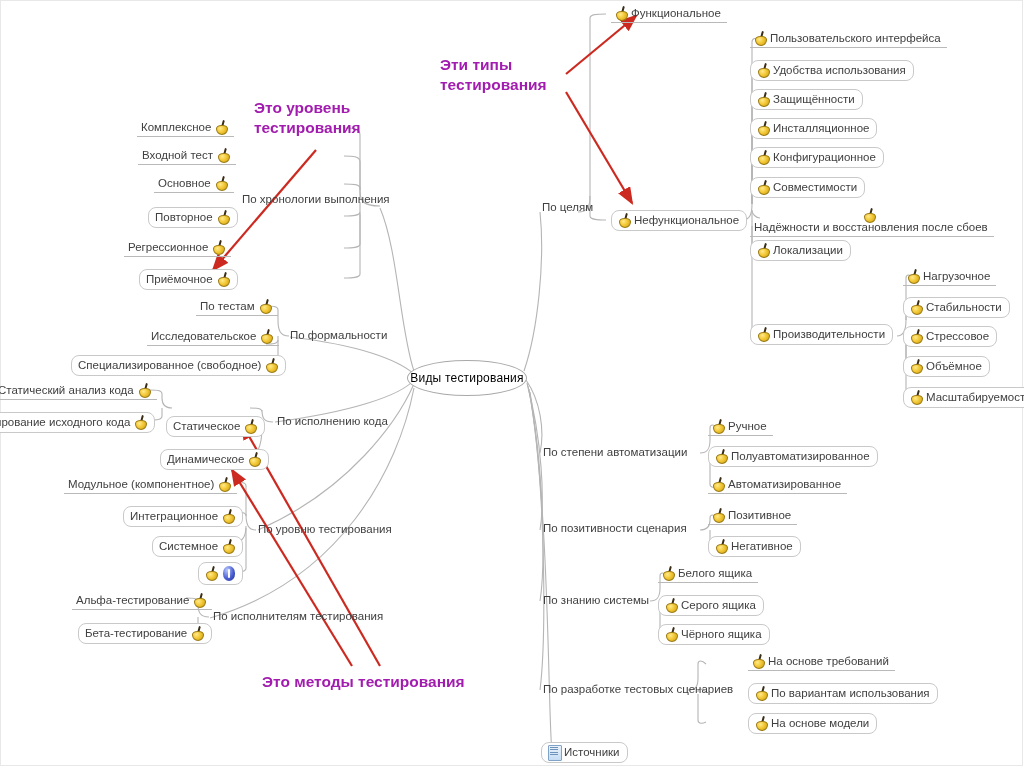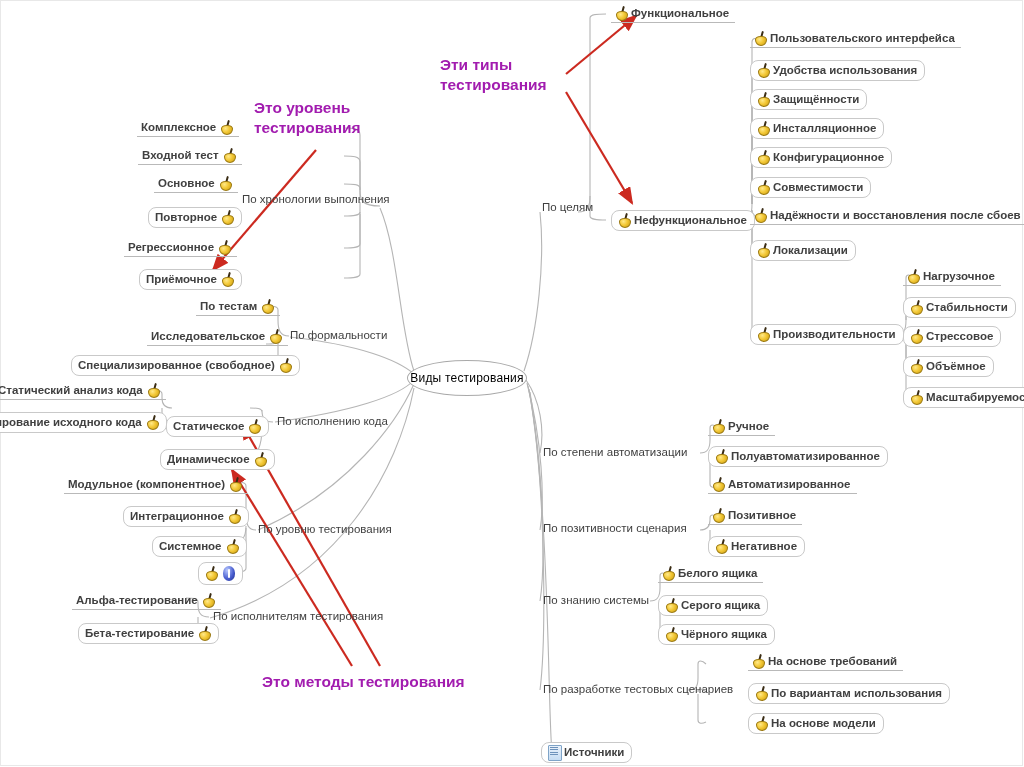--- a/index.html
+++ b/index.html
@@ -29,21 +29,20 @@
   }
   .node .lbl{display:inline-block;}
 
   
   .leaf{
     border:1px solid #c9c9c9;
     border-radius:8px;
     background:#ffffff;
     padding:2px 7px 3px 6px;
     box-shadow:none;
-    font-weight:bold;
   }
   .leaf.open{border:none;border-bottom:1px solid #b9b9b9;border-radius:0;background:transparent;padding:1px 6px 2px 4px;}
 
   
   .cat{
     border:none;background:transparent;
     font-size:11.5px;color:#404040;
     padding:1px 5px 2px 5px;
   }
 
@@ -352,21 +351,21 @@
     <span class="lbl">Инсталляционное</span>
   </div>
   <div class="node leaf" style="left:750px;top:147px;">
     <span class="ico"></span>
     <span class="lbl">Конфигурационное</span>
   </div>
   <div class="node leaf" style="left:750px;top:177px;">
     <span class="ico"></span>
     <span class="lbl">Совместимости</span>
   </div>
-  <div class="node leaf open" style="left:750px;top:207px;">
+  <div class="node leaf open" style="left:750px;top:207px;flex-direction:column;">
     <span class="ico"></span>
     <span class="lbl">Надёжности и восстановления после сбоев</span>
   </div>
   <div class="node leaf" style="left:750px;top:240px;">
     <span class="ico"></span>
     <span class="lbl">Локализации</span>
   </div>
 
   <div class="node leaf" style="left:750px;top:324px;">
     <span class="ico"></span>

